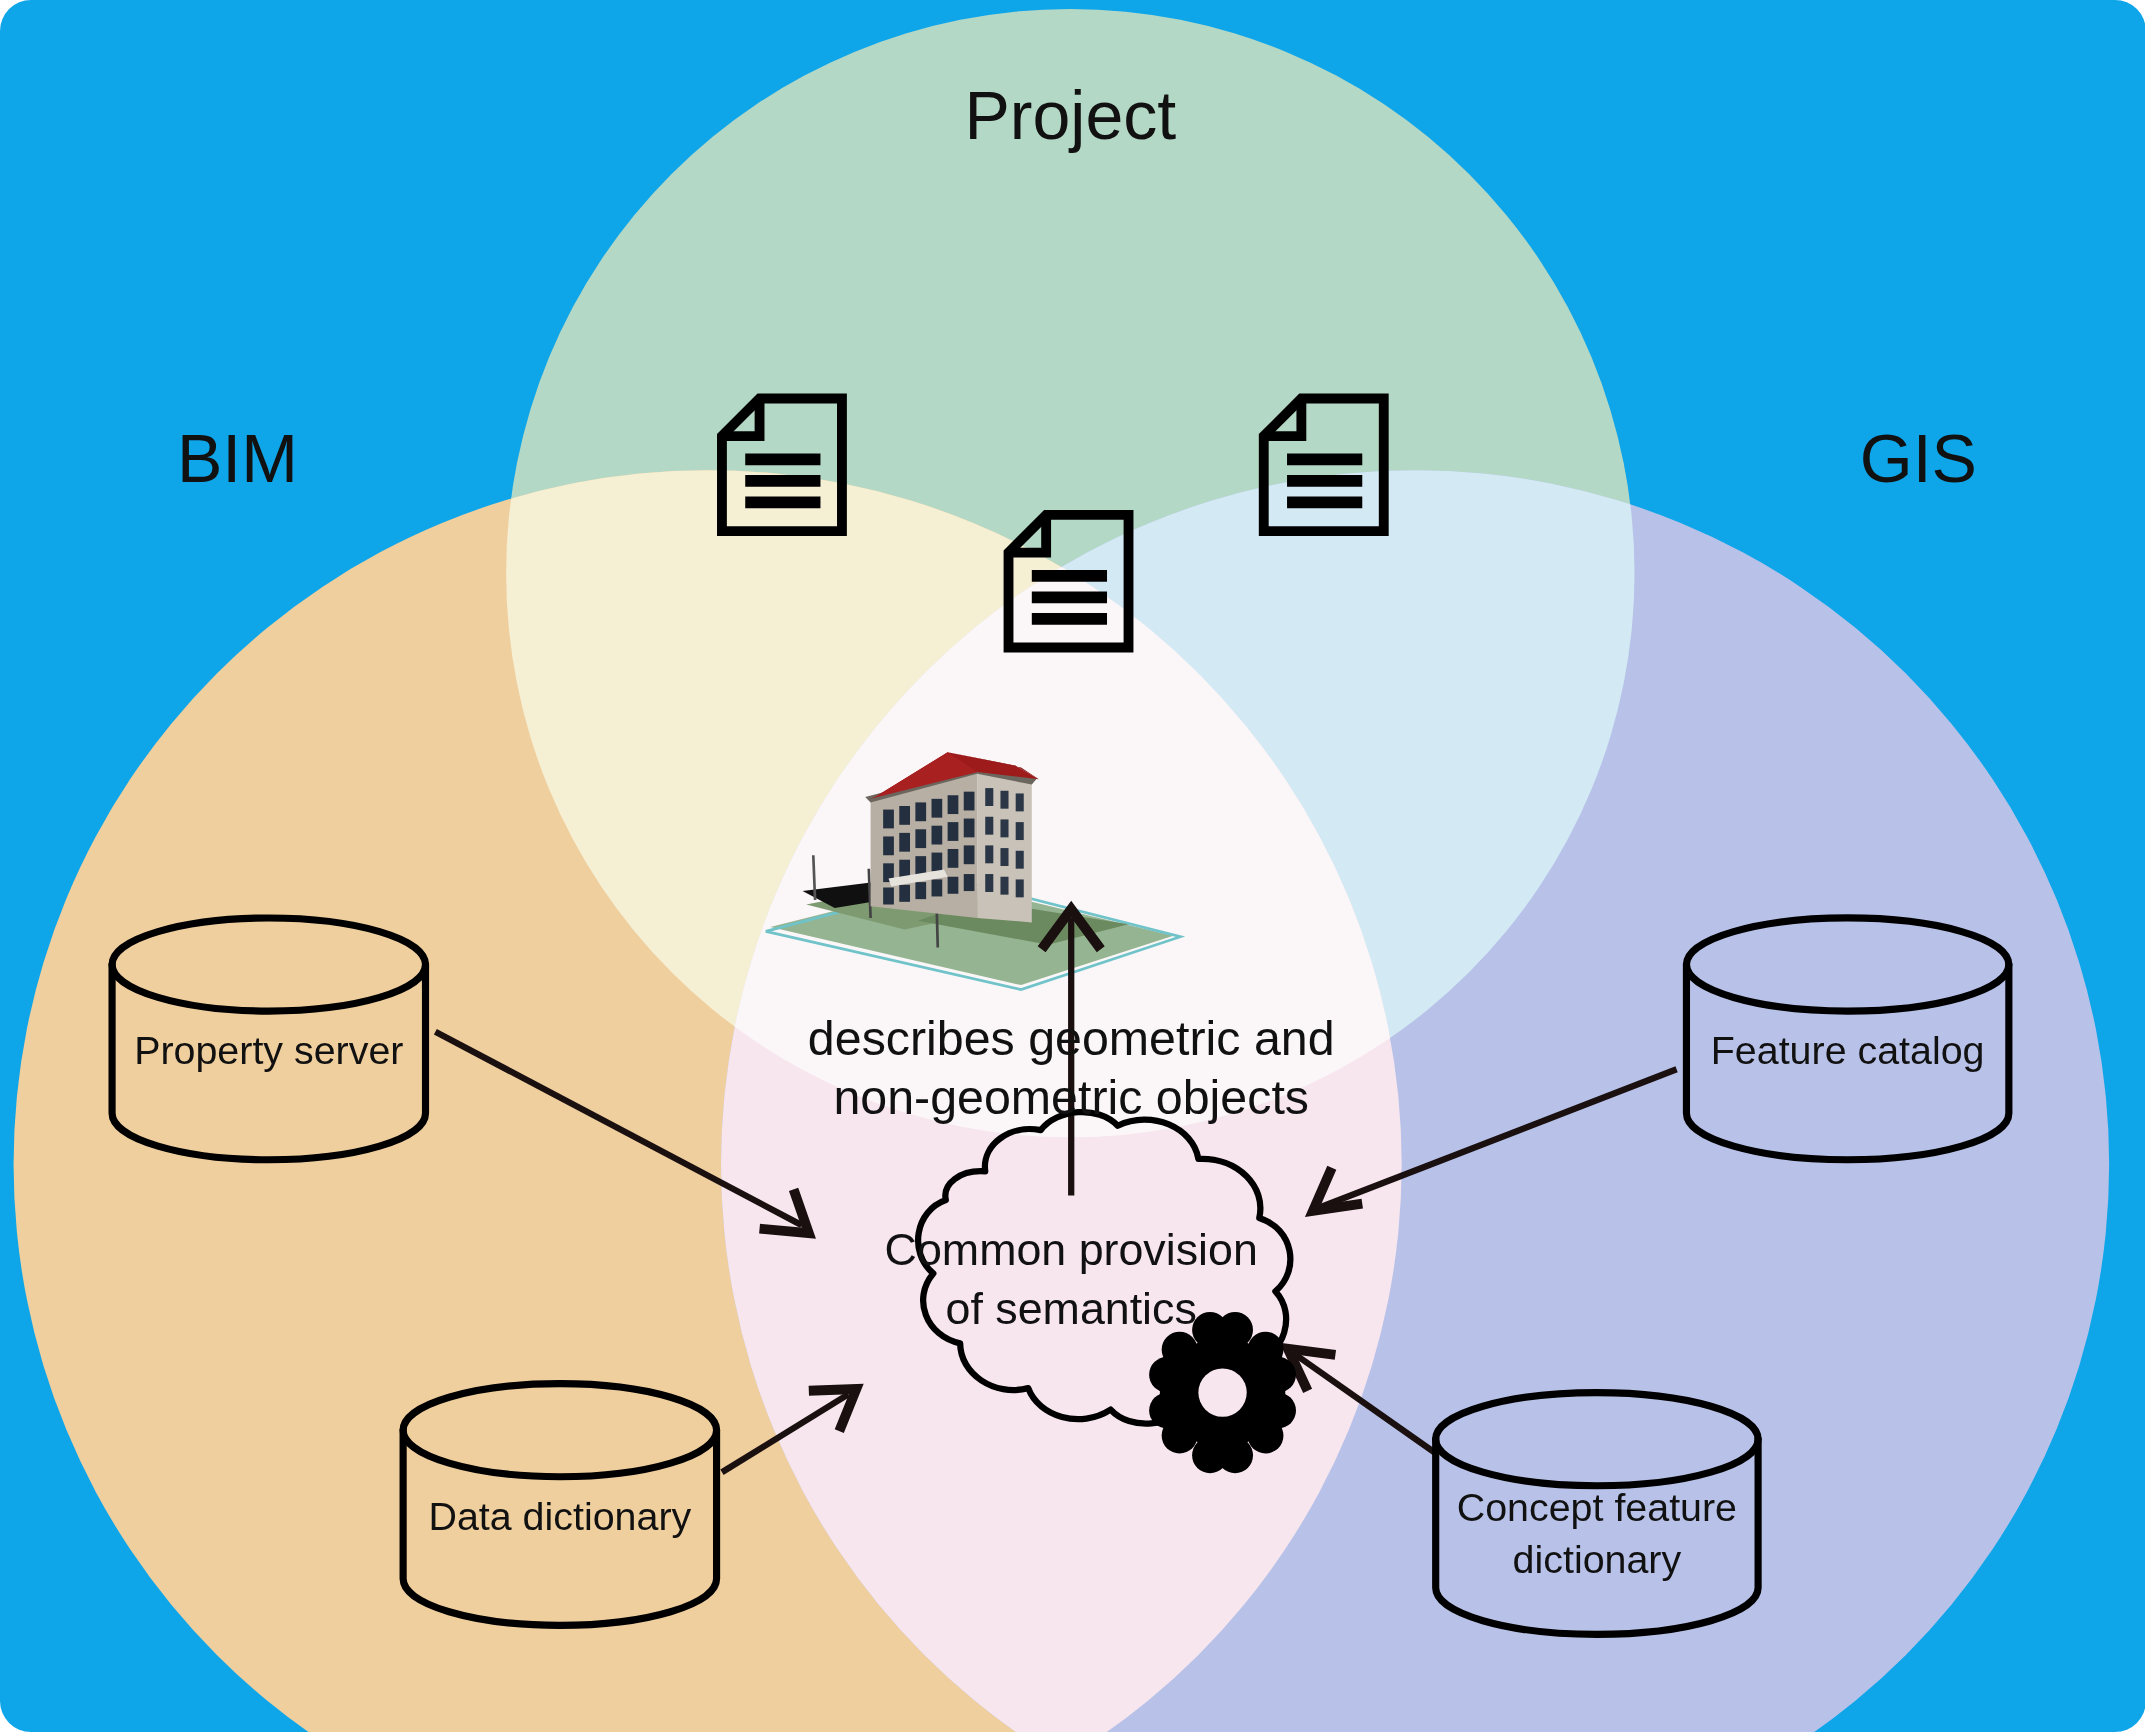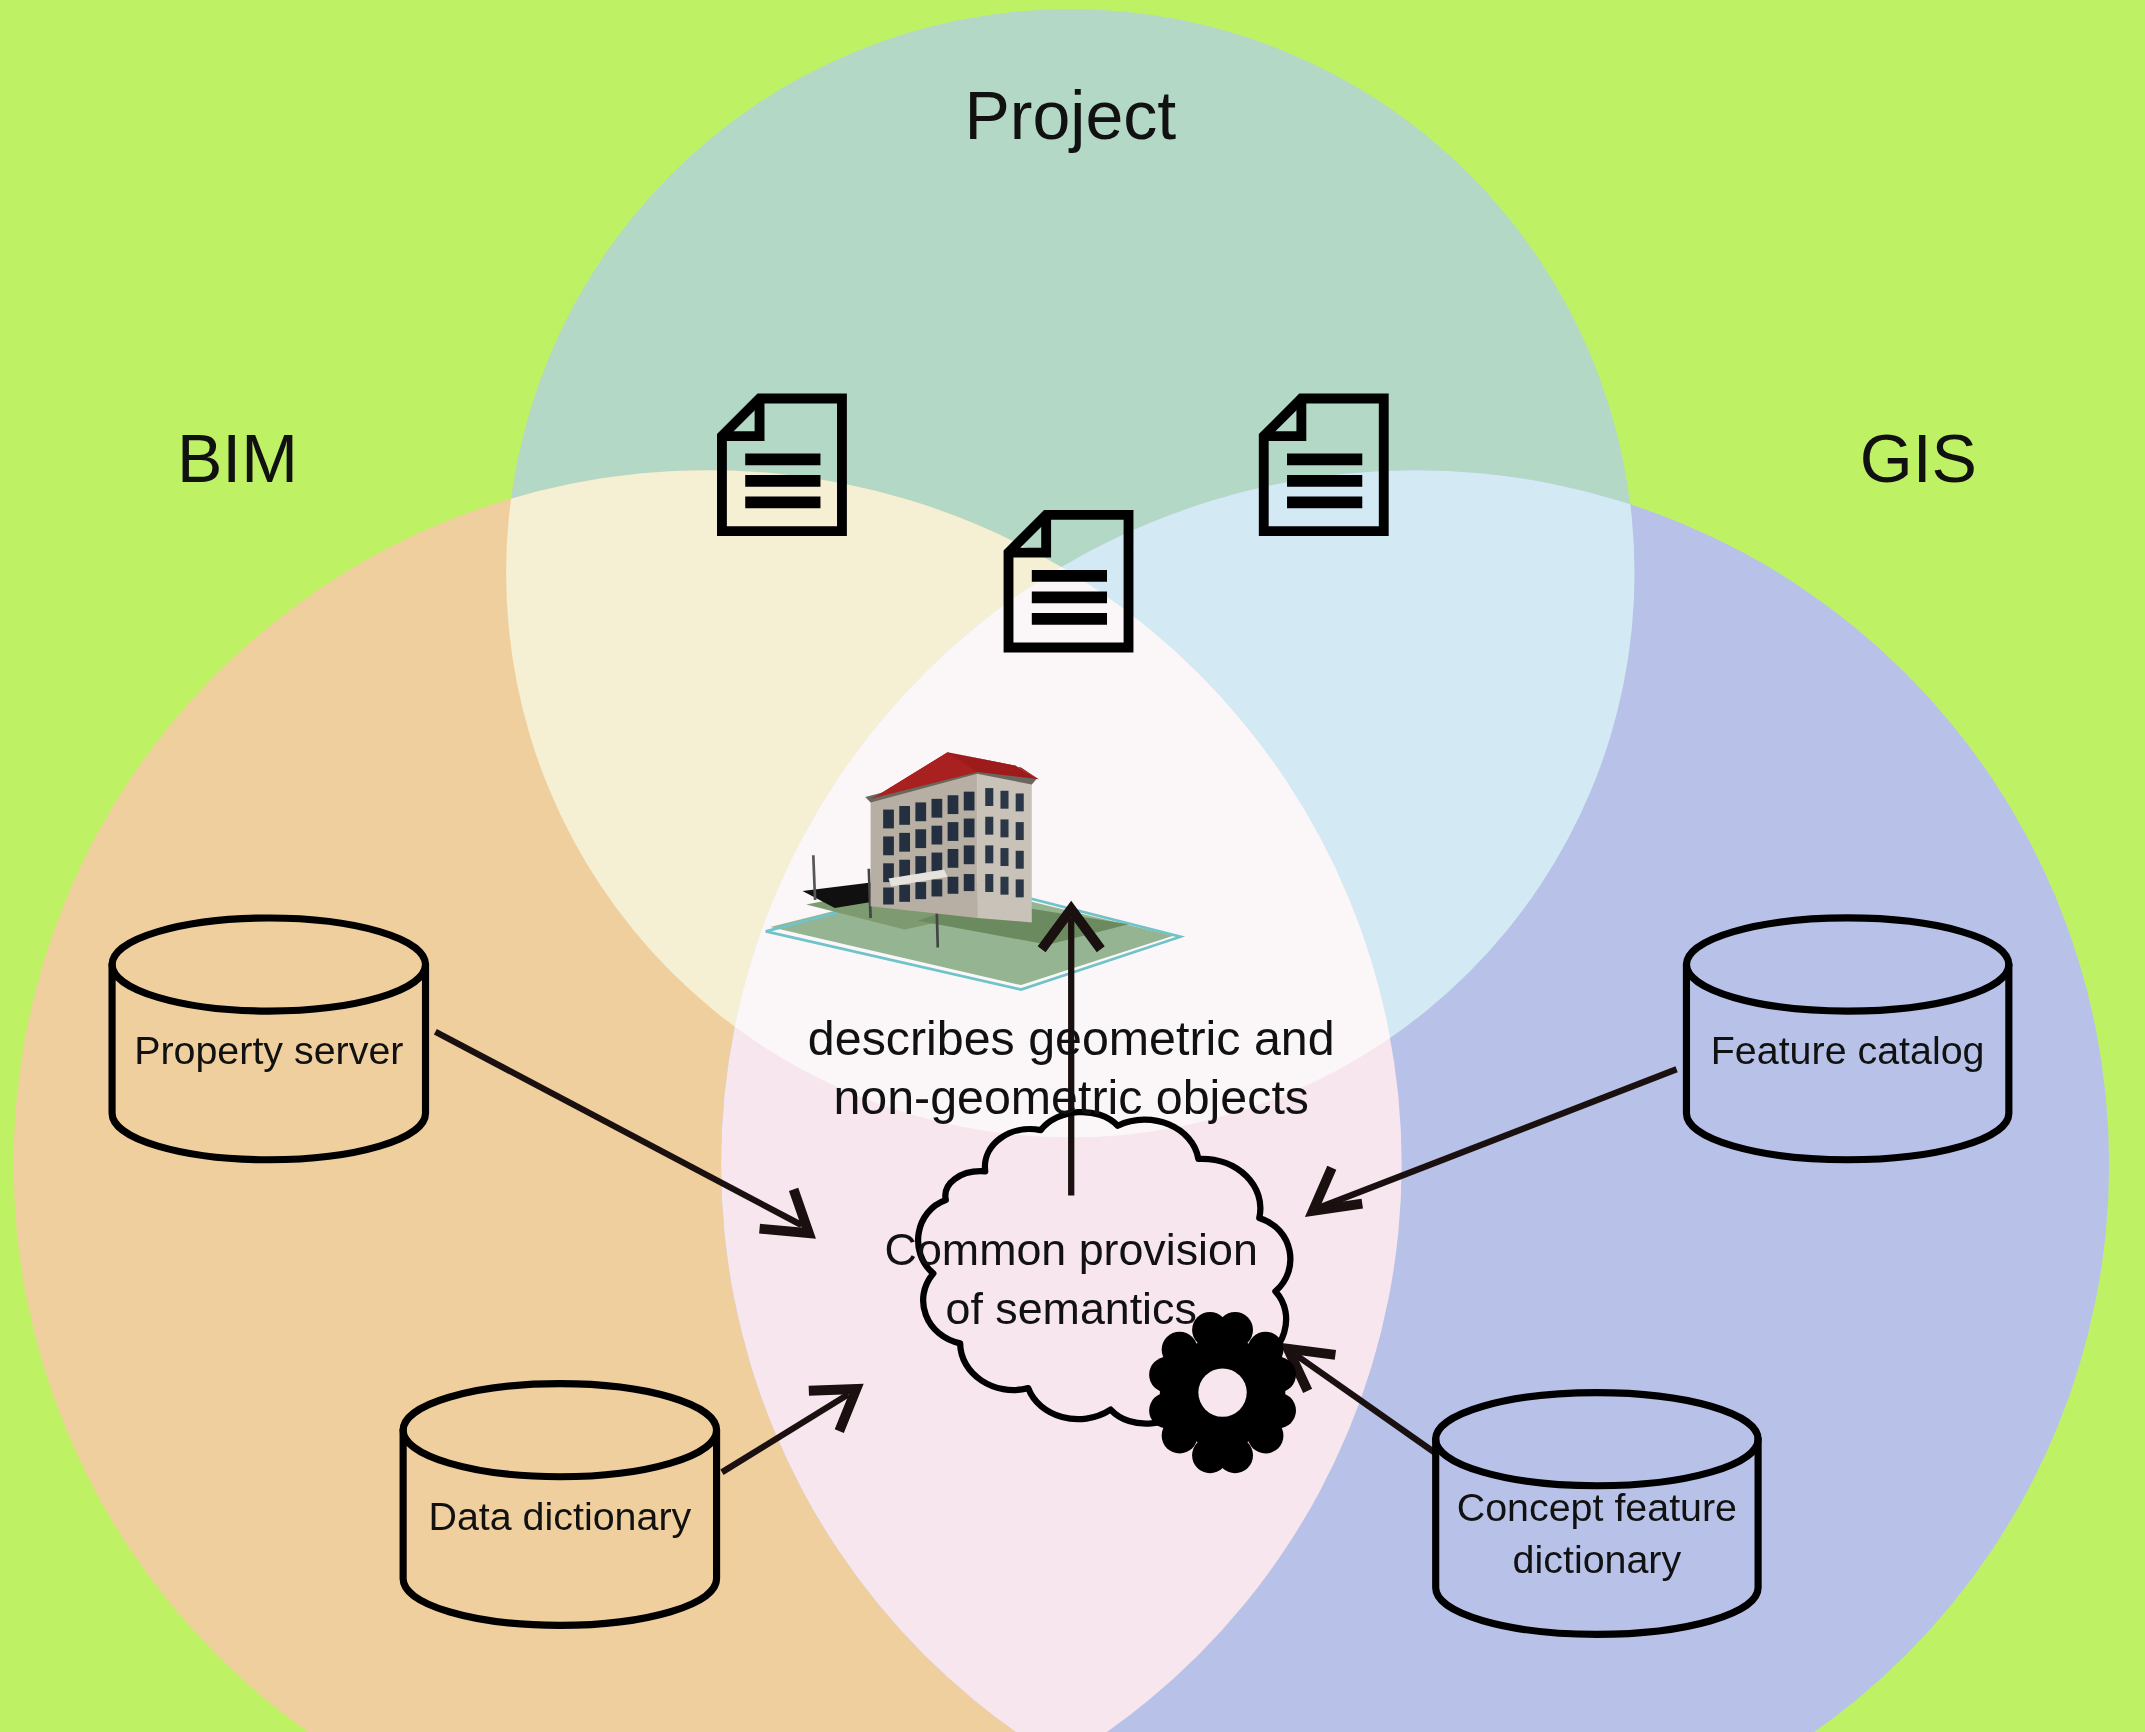--- a/index.html
+++ b/index.html
@@ -88,21 +88,21 @@
   }
   .doc-line {
     stroke: #000000;
     stroke-width: 13;
     stroke-linecap: butt;
   }
 </style>
 </head>
 <body>
 
-<div id="stage" style="background: #bef264;">
+<div id="stage" style="background: #0ea5e9; border-radius: 31px;">
 
   <svg class="layer" viewBox="0 0 2396 1934">
     <defs>
       <clipPath id="clip-project">
           <circle id="c-project" cx="1195" cy="640" r="630"></circle>
         </clipPath>
       <clipPath id="clip-bim">
           <circle id="c-bim" cx="790" cy="1300" r="775"></circle>
         </clipPath>
       <clipPath id="clip-gis">

